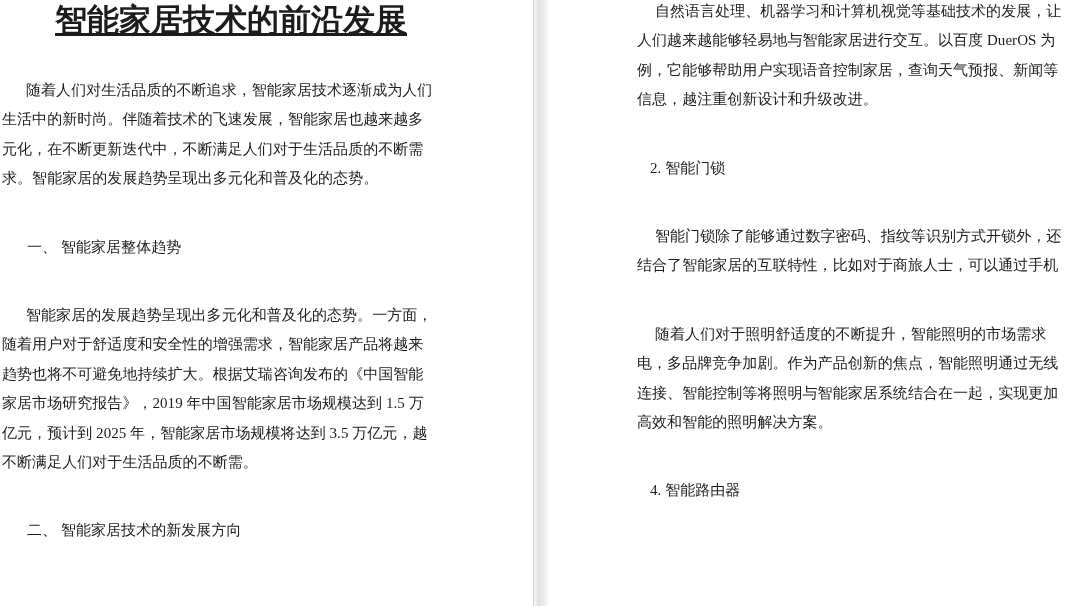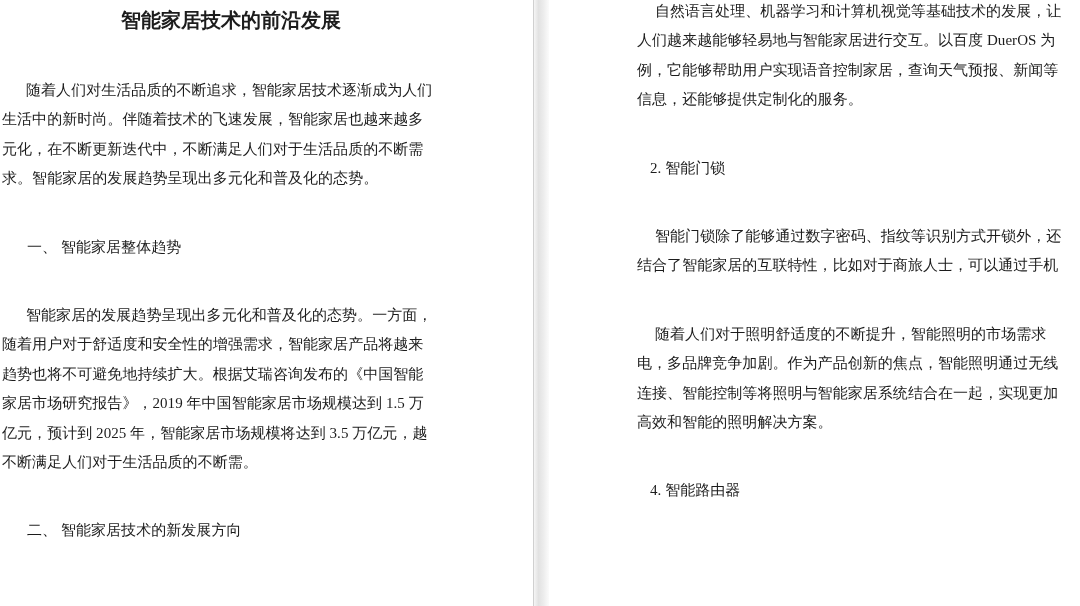--- a/index.html
+++ b/index.html
@@ -20,22 +20,22 @@
   #col-left{left:42px;top:3px;width:422px;}   
   #col-right{left:88px;top:-3px;width:429px;} 
   .block{margin-top:39px;}
   .block:first-child{margin-top:0;}
   .tline{
     height:29.4px;line-height:29.4px;font-size:15px;
     white-space:pre;letter-spacing:0.05px;
   }
   .title{transform:translateX(18px);}
   .title .tline{
-    height:34px;line-height:34px;font-size:20px;font-weight:700;
-    text-align:center;letter-spacing:0;
+    height:34px;line-height:34px;font-size:32px;font-weight:700;
+    text-align:center;letter-spacing:0;text-decoration:underline;
   }
   .heading .tline{padding-left:25px;}
   #col-right .heading .tline{padding-left:13px;}
   .paragraph .tline:first-child{padding-left:24px;}
   #col-right .paragraph .tline:first-child{padding-left:18px;}
 </style>
 </head>
 <body>
 
 <div class="page" id="page-left">
@@ -67,21 +67,21 @@
 </div>
 
 <div class="gutter"></div>
 
 <div class="page" id="page-right">
   <div class="text-col" id="col-right">
       <div class="block paragraph">
         <div class="tline">自然语言处理、机器学习和计算机视觉等基础技术的发展，让</div>
         <div class="tline">人们越来越能够轻易地与智能家居进行交互。以百度 DuerOS 为</div>
         <div class="tline">例，它能够帮助用户实现语音控制家居，查询天气预报、新闻等</div>
-        <div class="tline">信息，还能够提供定制化的服务。</div>
+        <div class="tline">信息，越注重创新设计和升级改进。</div>
       </div>
       <div class="block heading">
         <div class="tline">2. 智能门锁</div>
       </div>
       <div class="block paragraph">
         <div class="tline">智能门锁除了能够通过数字密码、指纹等识别方式开锁外，还</div>
         <div class="tline">结合了智能家居的互联特性，比如对于商旅人士，可以通过手机</div>
       </div>
       <div class="block paragraph">
         <div class="tline">随着人们对于照明舒适度的不断提升，智能照明的市场需求</div>

